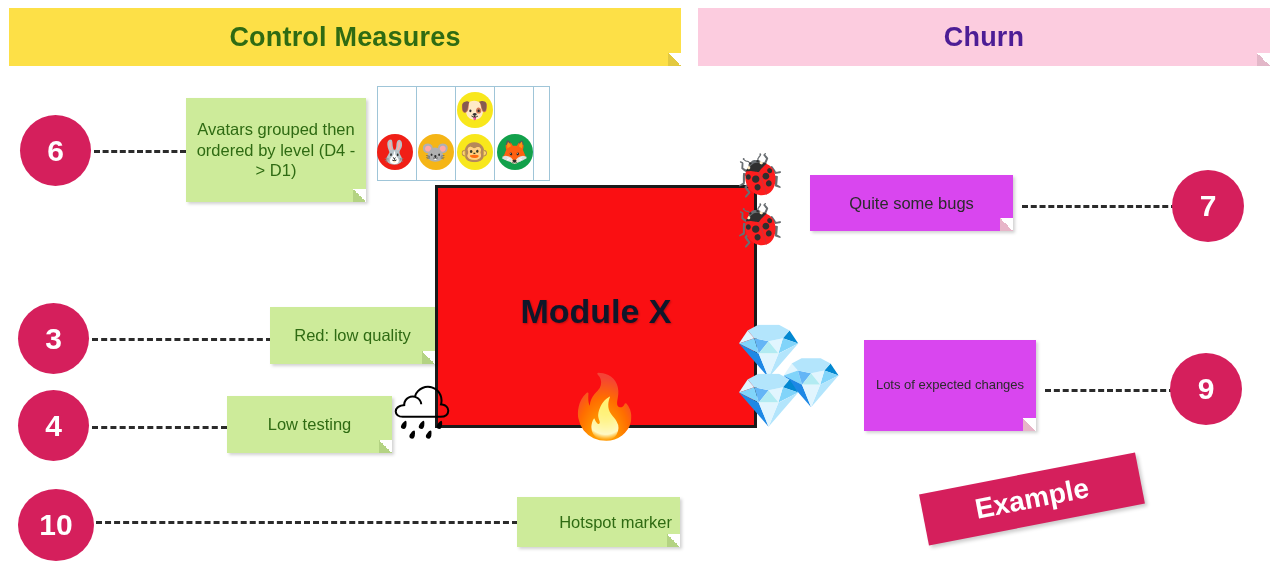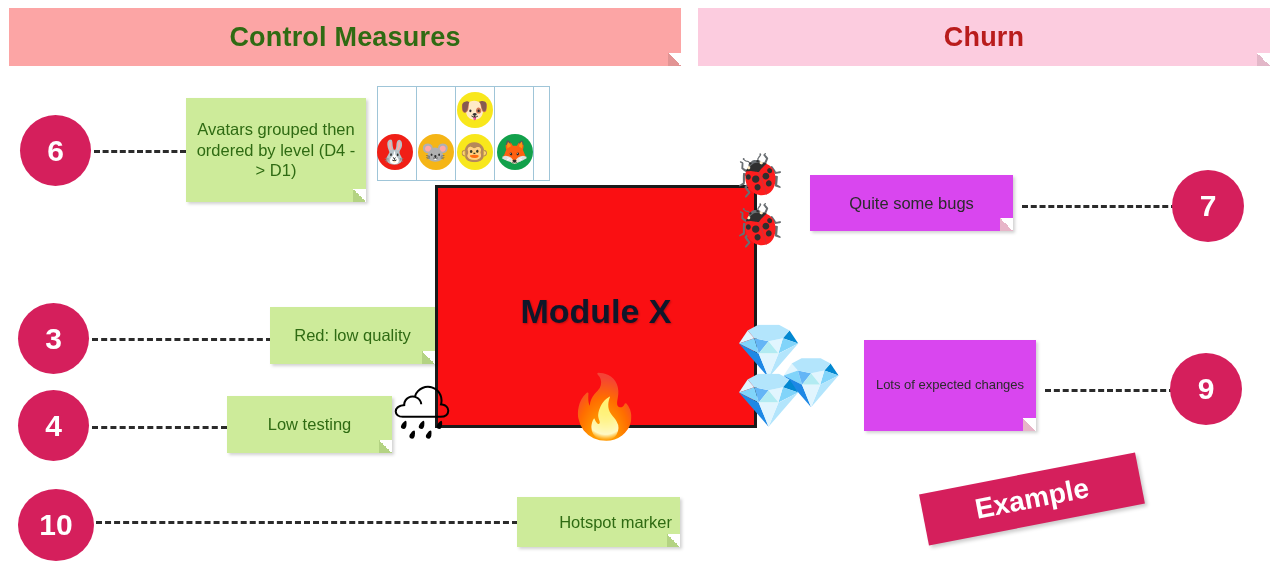--- a/index.html
+++ b/index.html
@@ -13,28 +13,28 @@
 
   
   .banner {
     position: absolute;
     display: flex; align-items: center; justify-content: center;
     font-weight: bold;
     letter-spacing: .2px;
   }
   #banner-control {
     left: 9px; top: 8px; width: 672px; height: 58px;
-    background: #fca5a5;
+    background: #fde047;
     color: #2f6b13;
     font-size: 27px;
   }
   #banner-churn {
     left: 698px; top: 8px; width: 572px; height: 58px;
     background: #fcccdf;
-    color: #b91c1c;
+    color: #4c1d95;
     font-size: 27px;
   }
   .fold {
     position:absolute; right:0; bottom:0;
     width:13px; height:13px;
     background: linear-gradient(225deg, #ffffff 0 50%, rgba(0,0,0,0.10) 50% 100%);
   }
 
   
   .bullet {

